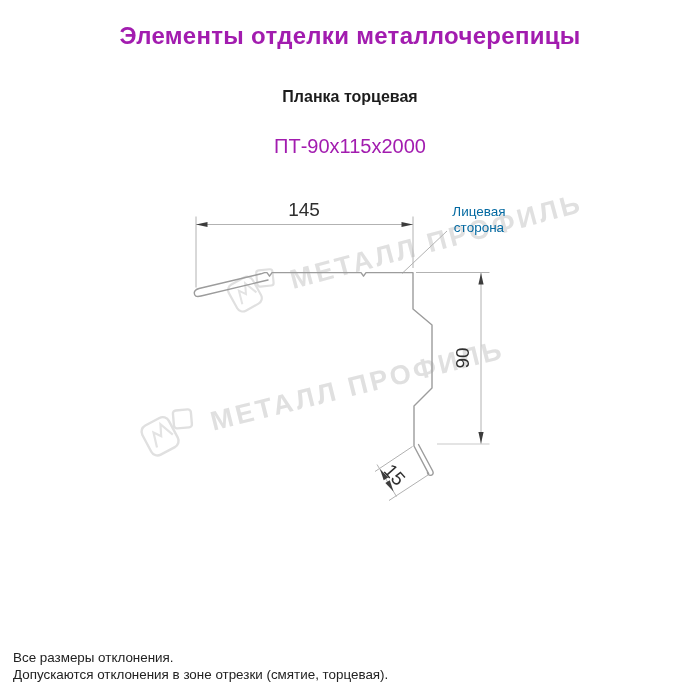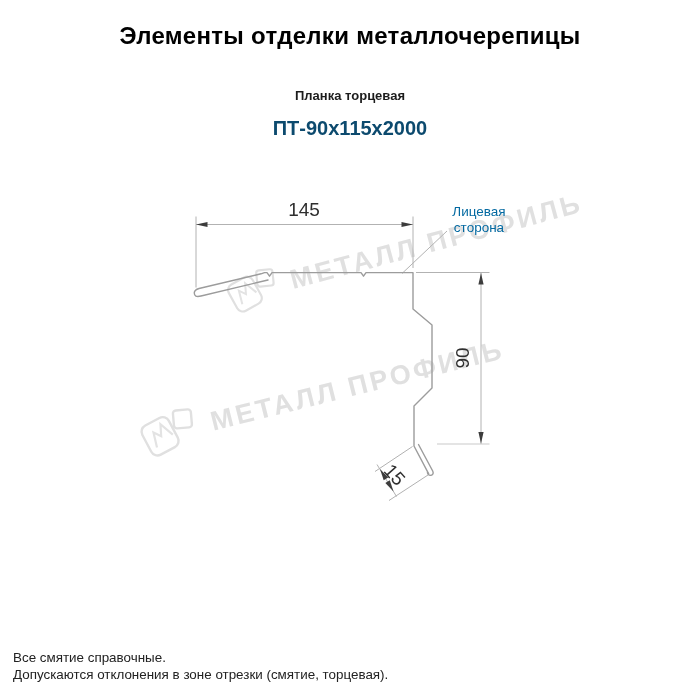--- a/index.html
+++ b/index.html
@@ -3,23 +3,23 @@
 <meta charset="utf-8">
 <style>
   html,body{margin:0;padding:0;}
   body{
     width:700px;height:700px;position:relative;overflow:hidden;
     background:#ffffff;
     font-family:"Liberation Sans", sans-serif;
   }
   .abs{position:absolute;}
   .center-text{left:0;width:700px;text-align:center;}
-  .page-title{top:22px;font-size:24px;font-weight:bold;color:#000000;letter-spacing:0.3px;}
-  .product-name{top:88px;font-size:13px;font-weight:bold;color:#1c1c1c;}
-  .product-model{top:117px;font-size:20px;font-weight:bold;color:#0c4a6e;}
+  .page-title{top:22px;font-size:24px;font-weight:bold;color:#a21caf;letter-spacing:0.3px;}
+  .product-name{top:88px;font-size:16px;font-weight:bold;color:#1c1c1c;}
+  .product-model{top:135px;font-size:20px;font-weight:normal;color:#a21caf;}
   .dim-label{font-size:19px;color:#2f2f2f;text-align:center;}
   .dim-115{left:278px;top:199px;width:52px;}
   .dim-90{left:447px;top:344px;width:38px;height:28px;transform:rotate(-90deg);}
   .dim-15{left:373px;top:463px;width:38px;height:28px;transform:rotate(48deg);}
   .front-side{left:441px;top:204px;width:76px;font-size:13.5px;line-height:15.5px;
     color:#0369a1;text-align:center;}
   .footnote{left:13px;font-size:13.4px;color:#222222;}
   .footnote-1{top:650px;}
   .footnote-2{top:667px;}
   .watermark{display:flex;align-items:center;gap:8px;pointer-events:none;}
@@ -108,14 +108,14 @@
 
 <div class="abs center-text page-title">Элементы отделки металлочерепицы</div>
 <div class="abs center-text product-name">Планка торцевая</div>
 <div class="abs center-text product-model">ПТ-90х115х2000</div>
 
 <div class="abs dim-label dim-115">145</div>
 <div class="abs dim-label dim-90">90</div>
 <div class="abs dim-label dim-15">15</div>
 <div class="abs front-side">Лицевая сторона</div>
 
-<div class="abs footnote footnote-1">Все смятие справочные.</div>
+<div class="abs footnote footnote-1">Все размеры отклонения.</div>
 <div class="abs footnote footnote-2">Допускаются отклонения в зоне отрезки (смятие, торцевая).</div>
 
 </body></html>

